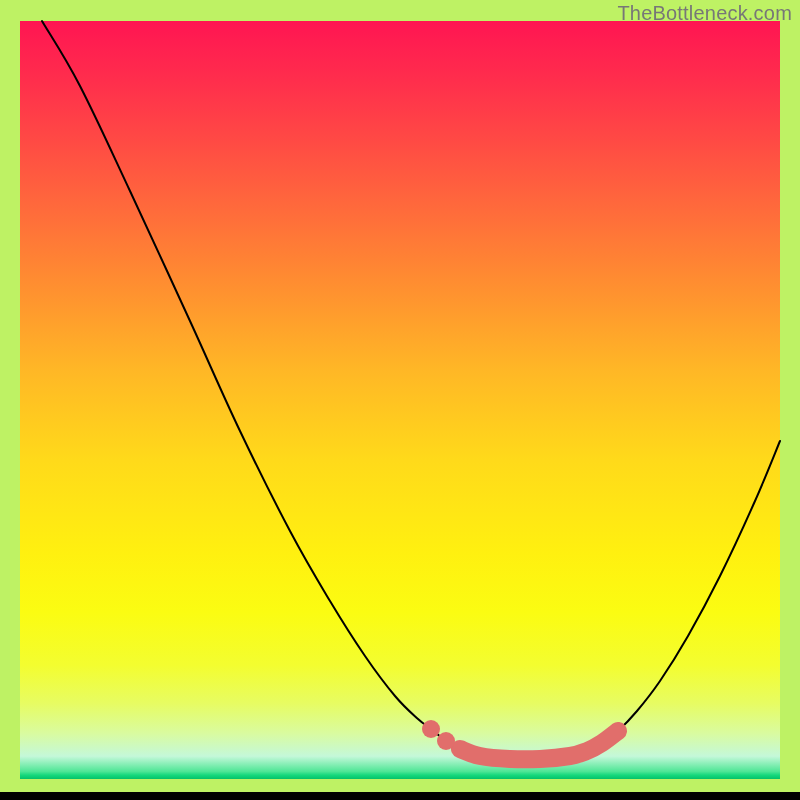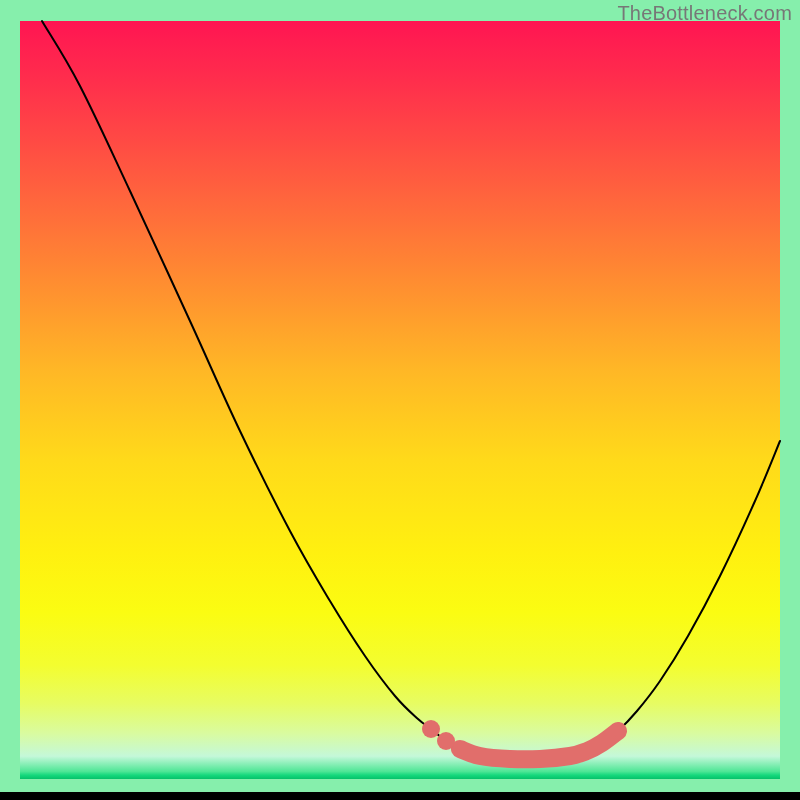--- a/index.html
+++ b/index.html
@@ -8,21 +8,21 @@
     width: 800px;
     height: 800px;
     background: #000;
     overflow: hidden;
     font-family: Arial, Helvetica, sans-serif;
   }
   .frame {
     position: absolute;
     width: 800px;
     height: 792px;
-    background: #86efac;
+    background: #bef264;
   }
   .plot-area {
     position: absolute;
     left: 20px;
     top: 21px;
     width: 760px;
     height: 758px;
     background: linear-gradient(to bottom,
       #ff1552 0%,
       #ff2b4d 7%,

